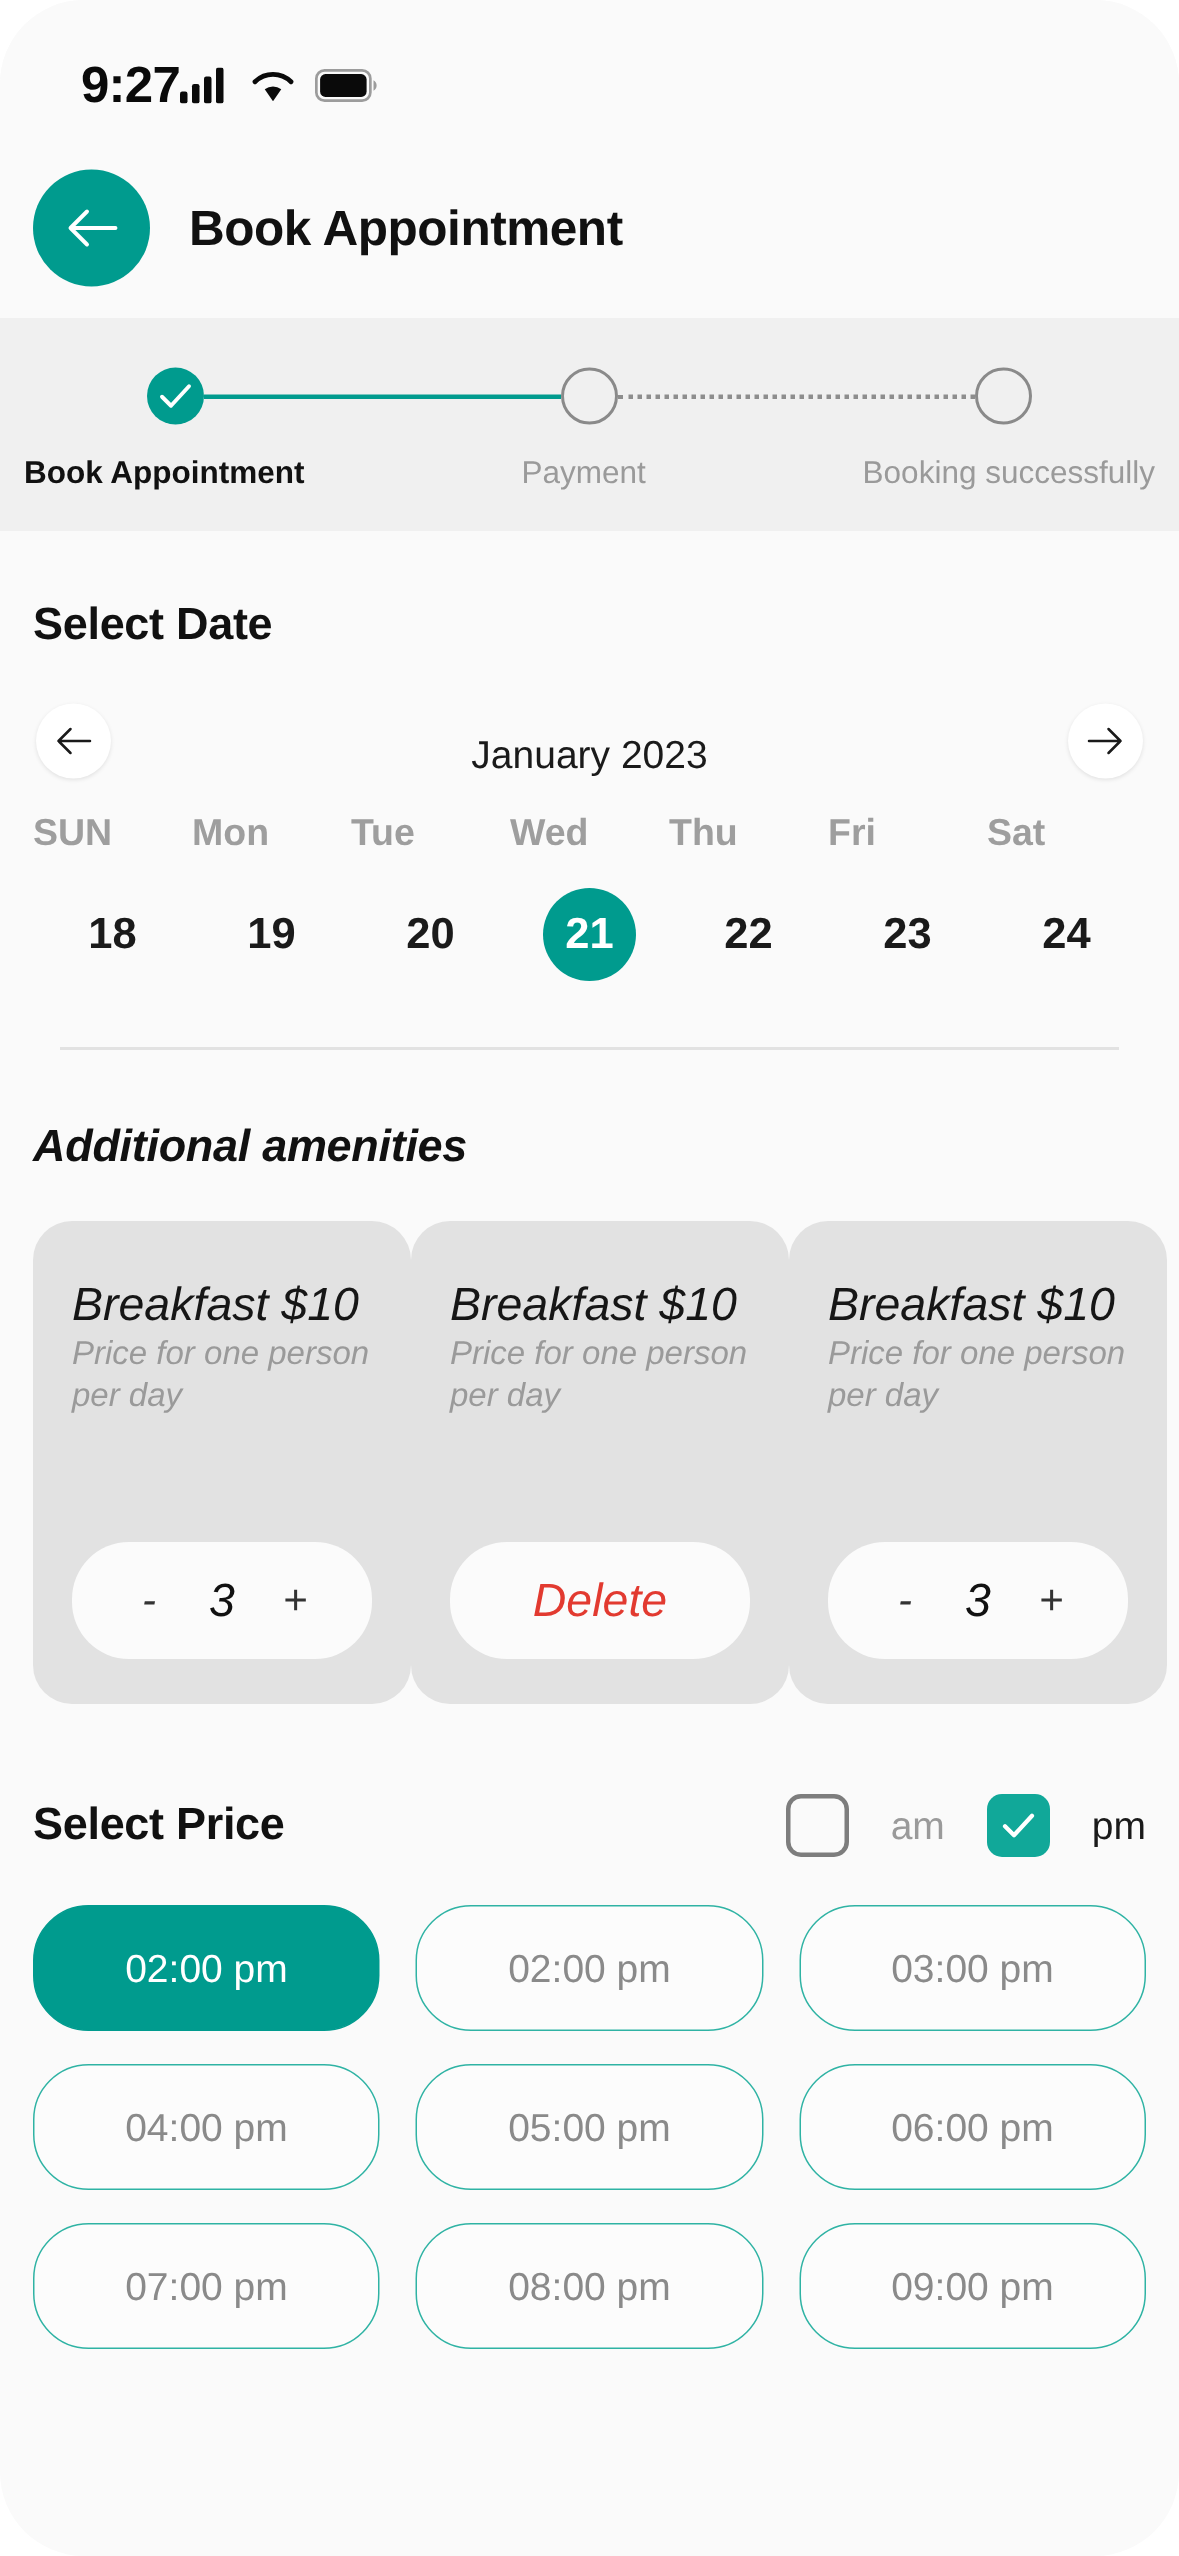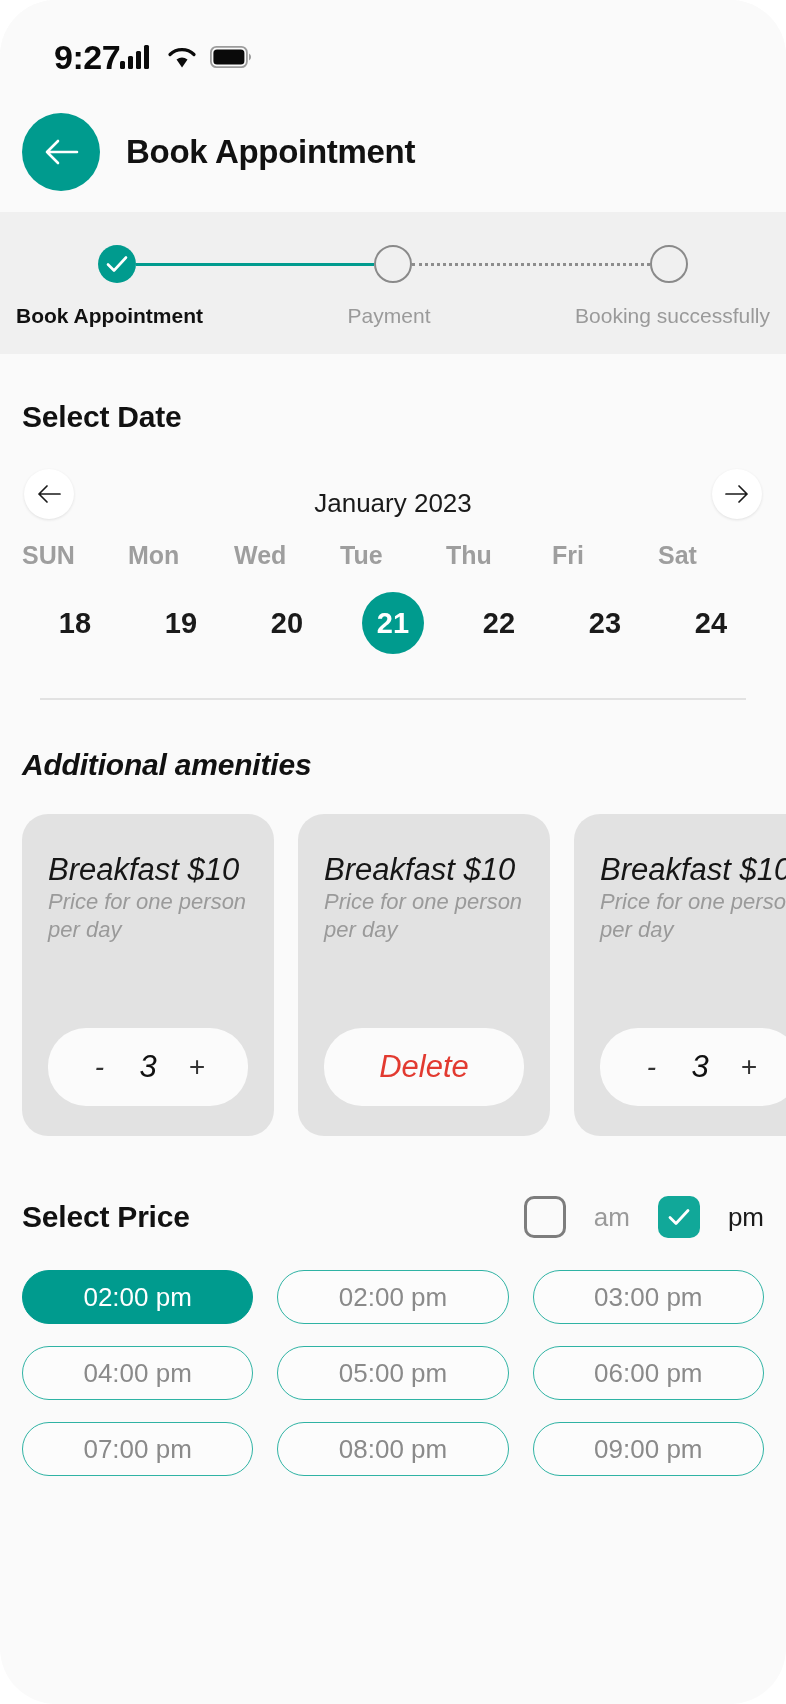--- a/index.html
+++ b/index.html
@@ -108,21 +108,21 @@
   .daynum.sel { background:#009B8E; color:#ffffff; }
   .divider {
     height:2px; background:#e2e2e2;
     margin:44px 18px 0 18px;
   }
 
   
   .amen-block { padding:48px 0 0 0; background:#fafafa;font-style:italic; }
   .amen-head { padding:0 22px; }
   .amen-scroll {
-    display:flex; gap:24px;
+    display:flex; 
     padding:32px 22px 0 22px;
     overflow:hidden;
   }
   .amen-card {
     flex:0 0 252px;
     background:#e2e2e2;
     border-radius:26px;
     padding:38px 26px 30px 26px;
     min-height:322px;
     display:flex; flex-direction:column;
@@ -155,21 +155,21 @@
   .ampm-lbl { font-size:26px; }
   .ampm-lbl.dim { color:#9a9a9a; }
   .ampm-lbl.strong { color:#1a1a1a; }
 
   .slot-grid {
     display:grid; grid-template-columns:repeat(3,1fr);
     gap:22px 24px;
     margin-top:32px;
   }
   .slot {
-    height:54px; border-radius:37px;
+    height:84px; border-radius:37px;
     display:flex; align-items:center; justify-content:center;
     font-size:26px;
     border:1.5px solid #2fb3a4;
     background:#fcfcfc;
     color:#8a8a8a;
   }
   .slot.sel {
     background:#009B8E; border-color:#009B8E; color:#ffffff;
   }
 </style>
@@ -240,22 +240,22 @@
       <div class="nav-circle">
         <svg width="26" height="20" viewBox="0 0 26 20">
           <path d="M2 10 H23 M15 2 L23 10 L15 18" stroke="#1a1a1a" stroke-width="1.7" fill="none" stroke-linecap="round" stroke-linejoin="round"></path>
         </svg>
       </div>
     </div>
 
     <div class="week-grid">
       <div class="dow">SUN</div>
       <div class="dow">Mon</div>
+      <div class="dow">Tue</div>
       <div class="dow">Wed</div>
-      <div class="dow">Tue</div>
       <div class="dow">Thu</div>
       <div class="dow">Fri</div>
       <div class="dow">Sat</div>
 
       <div class="daycell">
           <div class="daynum">18</div>
         </div>
       <div class="daycell">
           <div class="daynum">19</div>
         </div>

